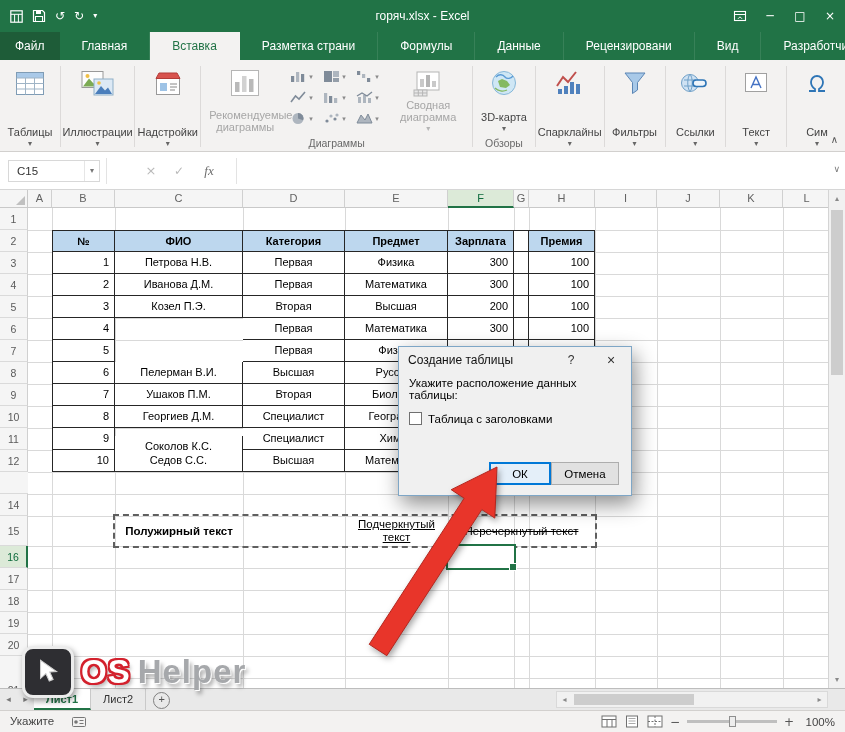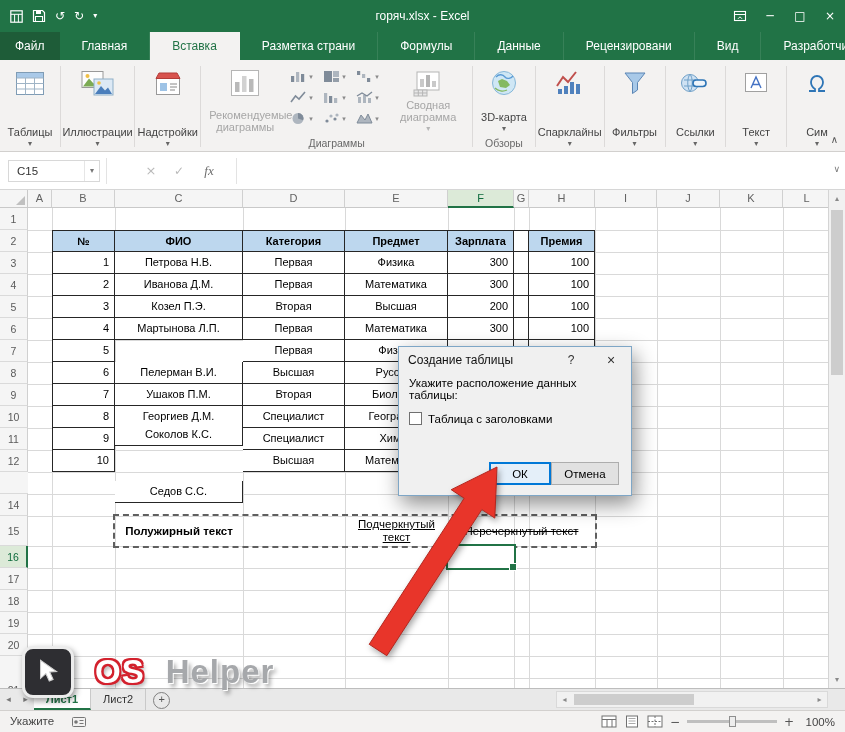--- a/index.html
+++ b/index.html
@@ -129,21 +129,21 @@
 .dlg-input-text{background:#CDE6F7;padding:0 1px;color:#000;}
 .dlg-range-btn{position:absolute;right:1px;top:1px;bottom:1px;width:19px;border-left:1px solid #ABABAB;background:#F2F2F2;display:flex;align-items:center;justify-content:center;cursor:pointer;}
 .dlg-check{display:flex;align-items:center;gap:6px;margin-top:11px;color:#000;cursor:pointer;}
 .cb{width:13px;height:13px;background:#fff;border:1px solid #707070;box-sizing:border-box;display:inline-flex;align-items:center;justify-content:center;font-size:10px;}
 .dlg-buttons{position:absolute;right:12px;bottom:10px;display:flex;gap:0;}
 .dlg-btn{min-width:68px;height:23px;background:#E1E1E1;border:1px solid #ADADAD;font-family:inherit;font-size:11.5px;color:#000;cursor:pointer;}
 .dlg-btn.ok{min-width:62px;background:#E4EFF9;border:1px solid var(--ok-focus-blue,#0078D7);box-shadow:0 0 0 1px var(--ok-focus-blue,#0078D7) inset;}
 
 
 .arrowsvg{position:absolute;left:0;top:0;width:845px;height:732px;pointer-events:none;z-index:30;filter:drop-shadow(2px 3px 3px rgba(0,0,0,.35));}
-.watermark{position:absolute;left:22px;top:646px;display:flex;align-items:center;gap:21px;z-index:40;}
+.watermark{position:absolute;left:22px;top:646px;display:flex;align-items:center;gap:7px;z-index:40;}
 .wm-box{width:52px;height:52px;border-radius:11px;background:#2E2E32;border:3px solid #ECECEC;box-sizing:border-box;display:flex;align-items:center;justify-content:center;box-shadow:2px 3px 6px rgba(0,0,0,.4);}
 .wm-os{font-size:33px;font-weight:bold;color:#fff;letter-spacing:1px;
   text-shadow:-2px 0 #D3212D,2px 0 #D3212D,0 -2px #D3212D,0 2px #D3212D,-2px -2px #D3212D,2px 2px #D3212D,-2px 2px #D3212D,2px -2px #D3212D,3px 4px 4px rgba(0,0,0,.35);}
 .wm-h{font-size:33px;font-weight:bold;color:#A6A8AB;letter-spacing:1px;text-shadow:1px 1px 0 #fff,3px 4px 4px rgba(0,0,0,.35);}
 </style>
 </head>
 <body>
 
 <div id="app">
 
@@ -557,21 +557,20 @@
       <div class="tcell ta-c" style="left: 486px; top: 66px; width: 15px; height: 22px;"></div>
       <div class="tcell ta-r" style="left: 501px; top: 66px; width: 66px; height: 22px;">100</div>
       <div class="tcell ta-r" style="left: 24px; top: 88px; width: 63px; height: 22px; border-left: 1px solid rgb(38, 38, 38);">3</div>
       <div class="tcell ta-c" style="left: 87px; top: 88px; width: 128px; height: 22px;">Козел П.Э.</div>
       <div class="tcell ta-c" style="left: 215px; top: 88px; width: 102px; height: 22px;">Вторая</div>
       <div class="tcell ta-c" style="left: 317px; top: 88px; width: 103px; height: 22px;">Высшая</div>
       <div class="tcell ta-r" style="left: 420px; top: 88px; width: 66px; height: 22px;">200</div>
       <div class="tcell ta-c" style="left: 486px; top: 88px; width: 15px; height: 22px;"></div>
       <div class="tcell ta-r" style="left: 501px; top: 88px; width: 66px; height: 22px;">100</div>
       <div class="tcell ta-r" style="left: 24px; top: 110px; width: 63px; height: 22px; border-left: 1px solid rgb(38, 38, 38);">4</div>
-      <div class="tcell ta-c" style="left: 87px; top: 110px; width: 128px; height: 22px;">Мартынова Л.П.</div>
       <div class="tcell ta-c" style="left: 215px; top: 110px; width: 102px; height: 22px;">Первая</div>
       <div class="tcell ta-c" style="left: 317px; top: 110px; width: 103px; height: 22px;">Математика</div>
       <div class="tcell ta-r" style="left: 420px; top: 110px; width: 66px; height: 22px;">300</div>
       <div class="tcell ta-c" style="left: 486px; top: 110px; width: 15px; height: 22px;"></div>
       <div class="tcell ta-r" style="left: 501px; top: 110px; width: 66px; height: 22px;">100</div>
       <div class="tcell ta-r" style="left: 24px; top: 132px; width: 63px; height: 22px; border-left: 1px solid rgb(38, 38, 38);">5</div>
       <div class="tcell ta-c" style="left: 215px; top: 132px; width: 102px; height: 22px;">Первая</div>
       <div class="tcell ta-c" style="left: 317px; top: 132px; width: 103px; height: 22px;">Физ-ра</div>
       <div class="tcell ta-r" style="left: 420px; top: 132px; width: 66px; height: 22px;"></div>
       <div class="tcell ta-c" style="left: 486px; top: 132px; width: 15px; height: 22px;"></div>
@@ -591,28 +590,28 @@
       <div class="tcell ta-c" style="left: 486px; top: 176px; width: 15px; height: 22px;"></div>
       <div class="tcell ta-r" style="left: 501px; top: 176px; width: 66px; height: 22px;"></div>
       <div class="tcell ta-r" style="left: 24px; top: 198px; width: 63px; height: 22px; border-left: 1px solid rgb(38, 38, 38);">8</div>
       <div class="tcell ta-c" style="left: 87px; top: 198px; width: 128px; height: 22px;">Георгиев Д.М.</div>
       <div class="tcell ta-c" style="left: 215px; top: 198px; width: 102px; height: 22px;">Специалист</div>
       <div class="tcell ta-c" style="left: 317px; top: 198px; width: 103px; height: 22px;">География</div>
       <div class="tcell ta-r" style="left: 420px; top: 198px; width: 66px; height: 22px;"></div>
       <div class="tcell ta-c" style="left: 486px; top: 198px; width: 15px; height: 22px;"></div>
       <div class="tcell ta-r" style="left: 501px; top: 198px; width: 66px; height: 22px;"></div>
       <div class="tcell ta-r" style="left: 24px; top: 220px; width: 63px; height: 22px; border-left: 1px solid rgb(38, 38, 38);">9</div>
-      <div class="tcell ta-c" style="left: 87px; top: 216px; width: 128px; height: 22px;">Соколов К.С.</div>
+      <div class="tcell ta-c" style="left: 87px; top: 228px; width: 128px; height: 22px;">Соколов К.С.</div>
       <div class="tcell ta-c" style="left: 215px; top: 220px; width: 102px; height: 22px;">Специалист</div>
       <div class="tcell ta-c" style="left: 317px; top: 220px; width: 103px; height: 22px;">Химия</div>
       <div class="tcell ta-r" style="left: 420px; top: 220px; width: 66px; height: 22px;"></div>
       <div class="tcell ta-c" style="left: 486px; top: 220px; width: 15px; height: 22px;"></div>
       <div class="tcell ta-r" style="left: 501px; top: 220px; width: 66px; height: 22px;"></div>
       <div class="tcell ta-r" style="left: 24px; top: 242px; width: 63px; height: 22px; border-left: 1px solid rgb(38, 38, 38);">10</div>
-      <div class="tcell ta-c" style="left: 87px; top: 242px; width: 128px; height: 22px; margin-top: 31px;">Седов С.С.</div>
+      <div class="tcell ta-c" style="left: 87px; top: 242px; width: 128px; height: 22px;">Седов С.С.</div>
       <div class="tcell ta-c" style="left: 215px; top: 242px; width: 102px; height: 22px;">Высшая</div>
       <div class="tcell ta-c" style="left: 317px; top: 242px; width: 103px; height: 22px;">Математика</div>
       <div class="tcell ta-r" style="left: 420px; top: 242px; width: 66px; height: 22px;"></div>
       <div class="tcell ta-c" style="left: 486px; top: 242px; width: 15px; height: 22px;"></div>
       <div class="tcell ta-r" style="left: 501px; top: 242px; width: 66px; height: 22px;"></div>
       <div class="fmtcell fmt-bold" style="left: 87px; top: 308px; width: 128px; height: 30px;">Полужирный текст</div>
       <div class="fmtcell fmt-strike" style="left: 420px; top: 308px; width: 147px; height: 30px;">Перечеркнутый текст</div>
       <div class="fmtcell fmt-underline" style="left: 317px; top: 308px; width: 103px; height: 30px;">Подчеркнутый текст</div>
       <div class="ants" style="left: 85px; top: 306px; width: 484px; height: 34px;"></div>
       <div class="activecell" style="left: 418px; top: 336px; width: 70px; height: 26px;">

